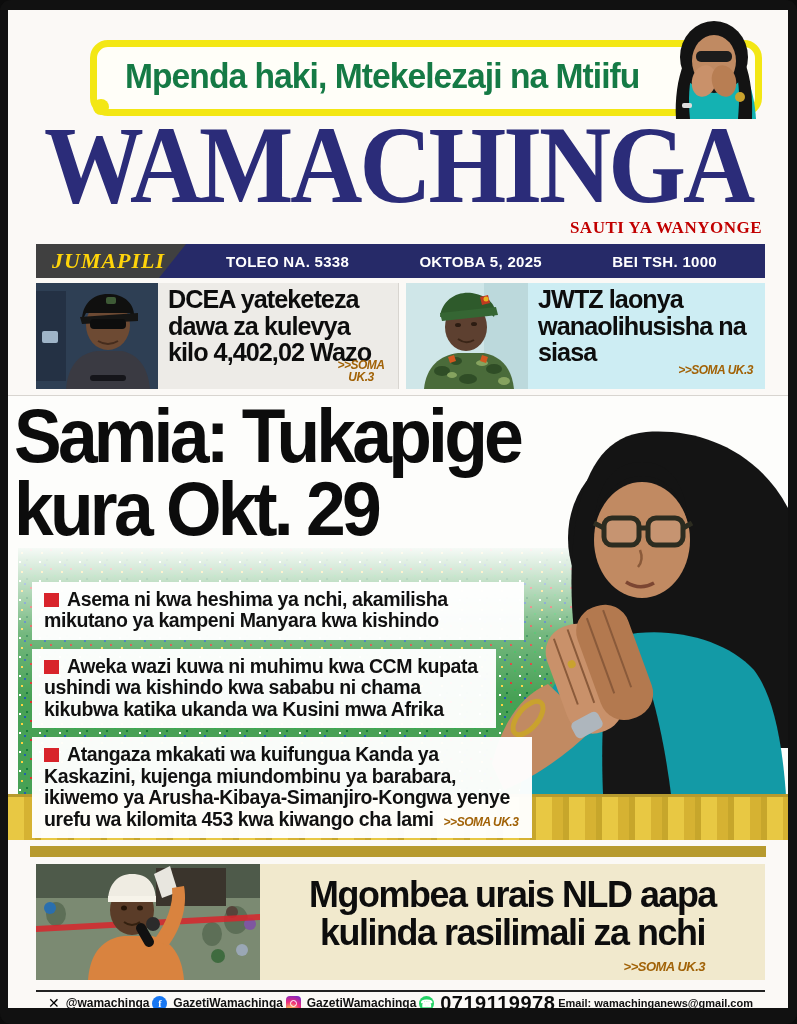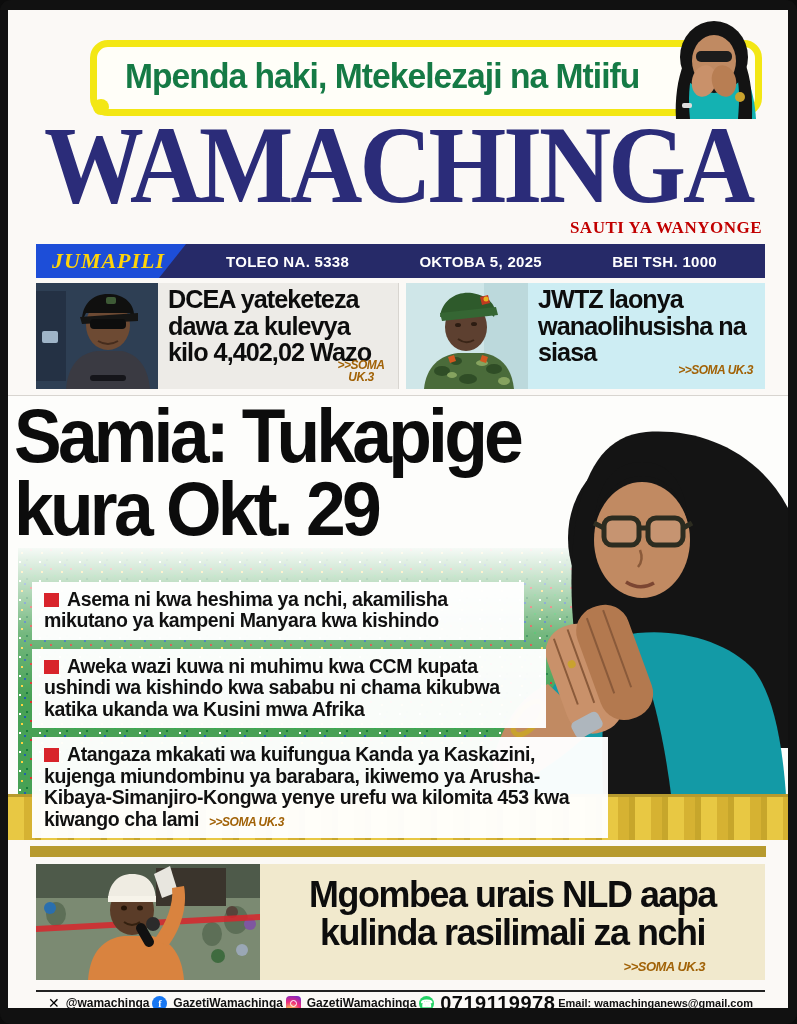--- a/index.html
+++ b/index.html
@@ -17,21 +17,21 @@
 
   
   .masthead { position:absolute; left:0; top:100px; width:780px; text-align:center; }
   .masthead-title { display:inline-block; font-family:"Liberation Serif", serif; font-weight:bold; font-size:98px;
                     color:#2b2c79; letter-spacing:-3px; transform:scaleY(1.12) scaleX(1.02); transform-origin:center top; line-height:1; }
   .tagline { position:absolute; right:26px; top:208px; font-family:"Liberation Serif", serif; font-weight:bold;
              font-size:17px; color:#c10000; letter-spacing:.5px; }
 
   
   .info-bar { position:absolute; left:28px; top:234px; width:729px; height:34px; background:#262a68; }
-  .day-flag { position:absolute; left:0; top:0; width:150px; height:34px; background:#1d4ed8;
+  .day-flag { position:absolute; left:0; top:0; width:150px; height:34px; background:#404040;
               clip-path:polygon(0 0,100% 0,82% 100%,0 100%); display:flex; align-items:center; }
   .day-flag span { font-family:"Liberation Serif", serif; font-style:italic; font-weight:bold;
                    font-size:22px; color:#ffd40a; padding-left:16px; letter-spacing:1px; }
   .info-items { position:absolute; left:160px; right:0; top:0; height:34px; display:flex; align-items:center;
                 justify-content:space-between; padding:0 48px 0 30px; }
   .info-items span { color:#fff; font-weight:bold; font-size:15px; letter-spacing:.3px; }
 
   
   .teasers { position:absolute; left:28px; top:273px; width:729px; height:106px; display:flex; }
   .teaser { display:flex; height:106px; }
@@ -236,24 +236,24 @@
         </svg>
       </div>
       <div class="main-headline">
         <div>Samia: Tukapige</div>
         <div>kura Okt. 29</div>
       </div>
       <div class="bullets">
         <div class="bullet-box" style="width:492px">
           <span class="bullet-sq"></span><span>Asema ni kwa heshima ya nchi, akamilisha mikutano ya kampeni Manyara kwa kishindo</span>
         </div>
-        <div class="bullet-box" style="width:514px">
+        <div class="bullet-box" style="width:464px">
           <span class="bullet-sq"></span><span>Aweka wazi kuwa ni muhimu kwa CCM kupata ushindi wa kishindo kwa sababu ni chama kikubwa katika ukanda wa Kusini mwa Afrika</span>
         </div>
-        <div class="bullet-box" style="width:576px">
+        <div class="bullet-box" style="width:500px">
           <span class="bullet-sq"></span><span>Atangaza mkakati wa kuifungua Kanda ya Kaskazini, kujenga miundombinu ya barabara, ikiwemo ya Arusha-Kibaya-Simanjiro-Kongwa yenye urefu wa kilomita 453 kwa kiwango cha lami</span><span class="soma b-soma">&gt;&gt;SOMA UK.3</span>
         </div>
       </div>
     </div>
 
     <div class="gold-bar"></div>
 
     <div class="bottom-story">
       <div class="bottom-photo">
         <svg width="224" height="116" viewBox="0 0 224 116">

